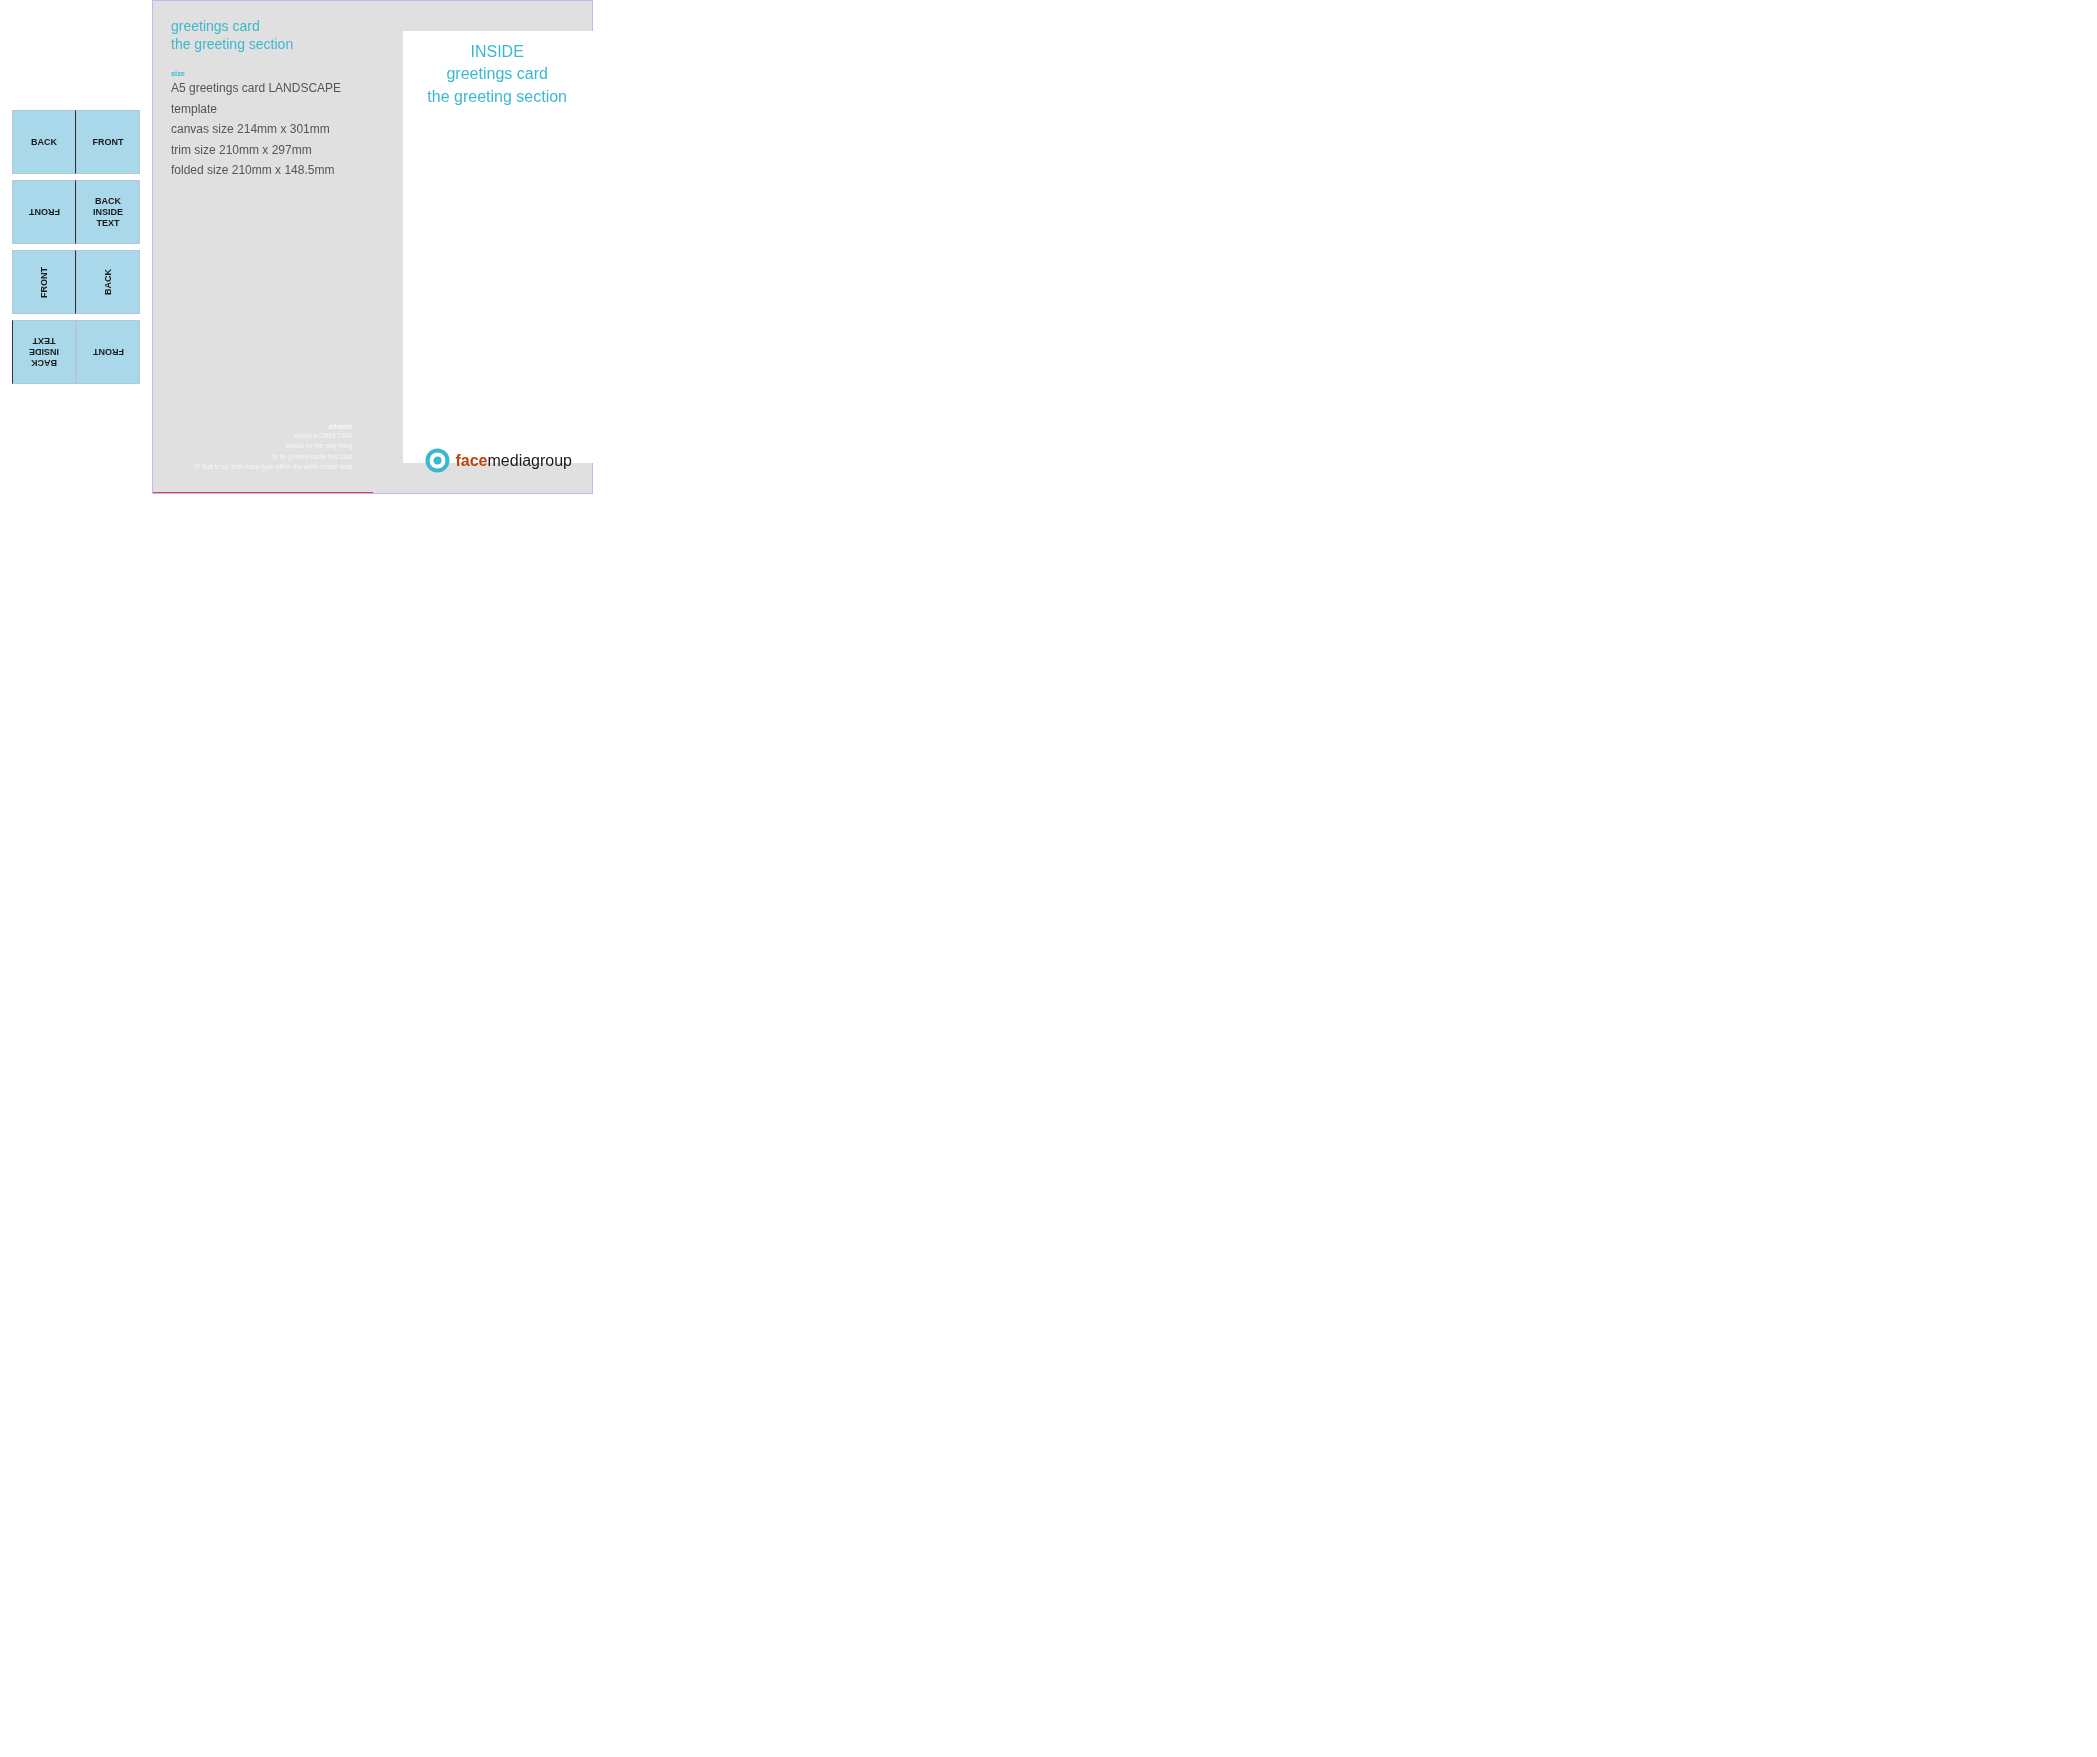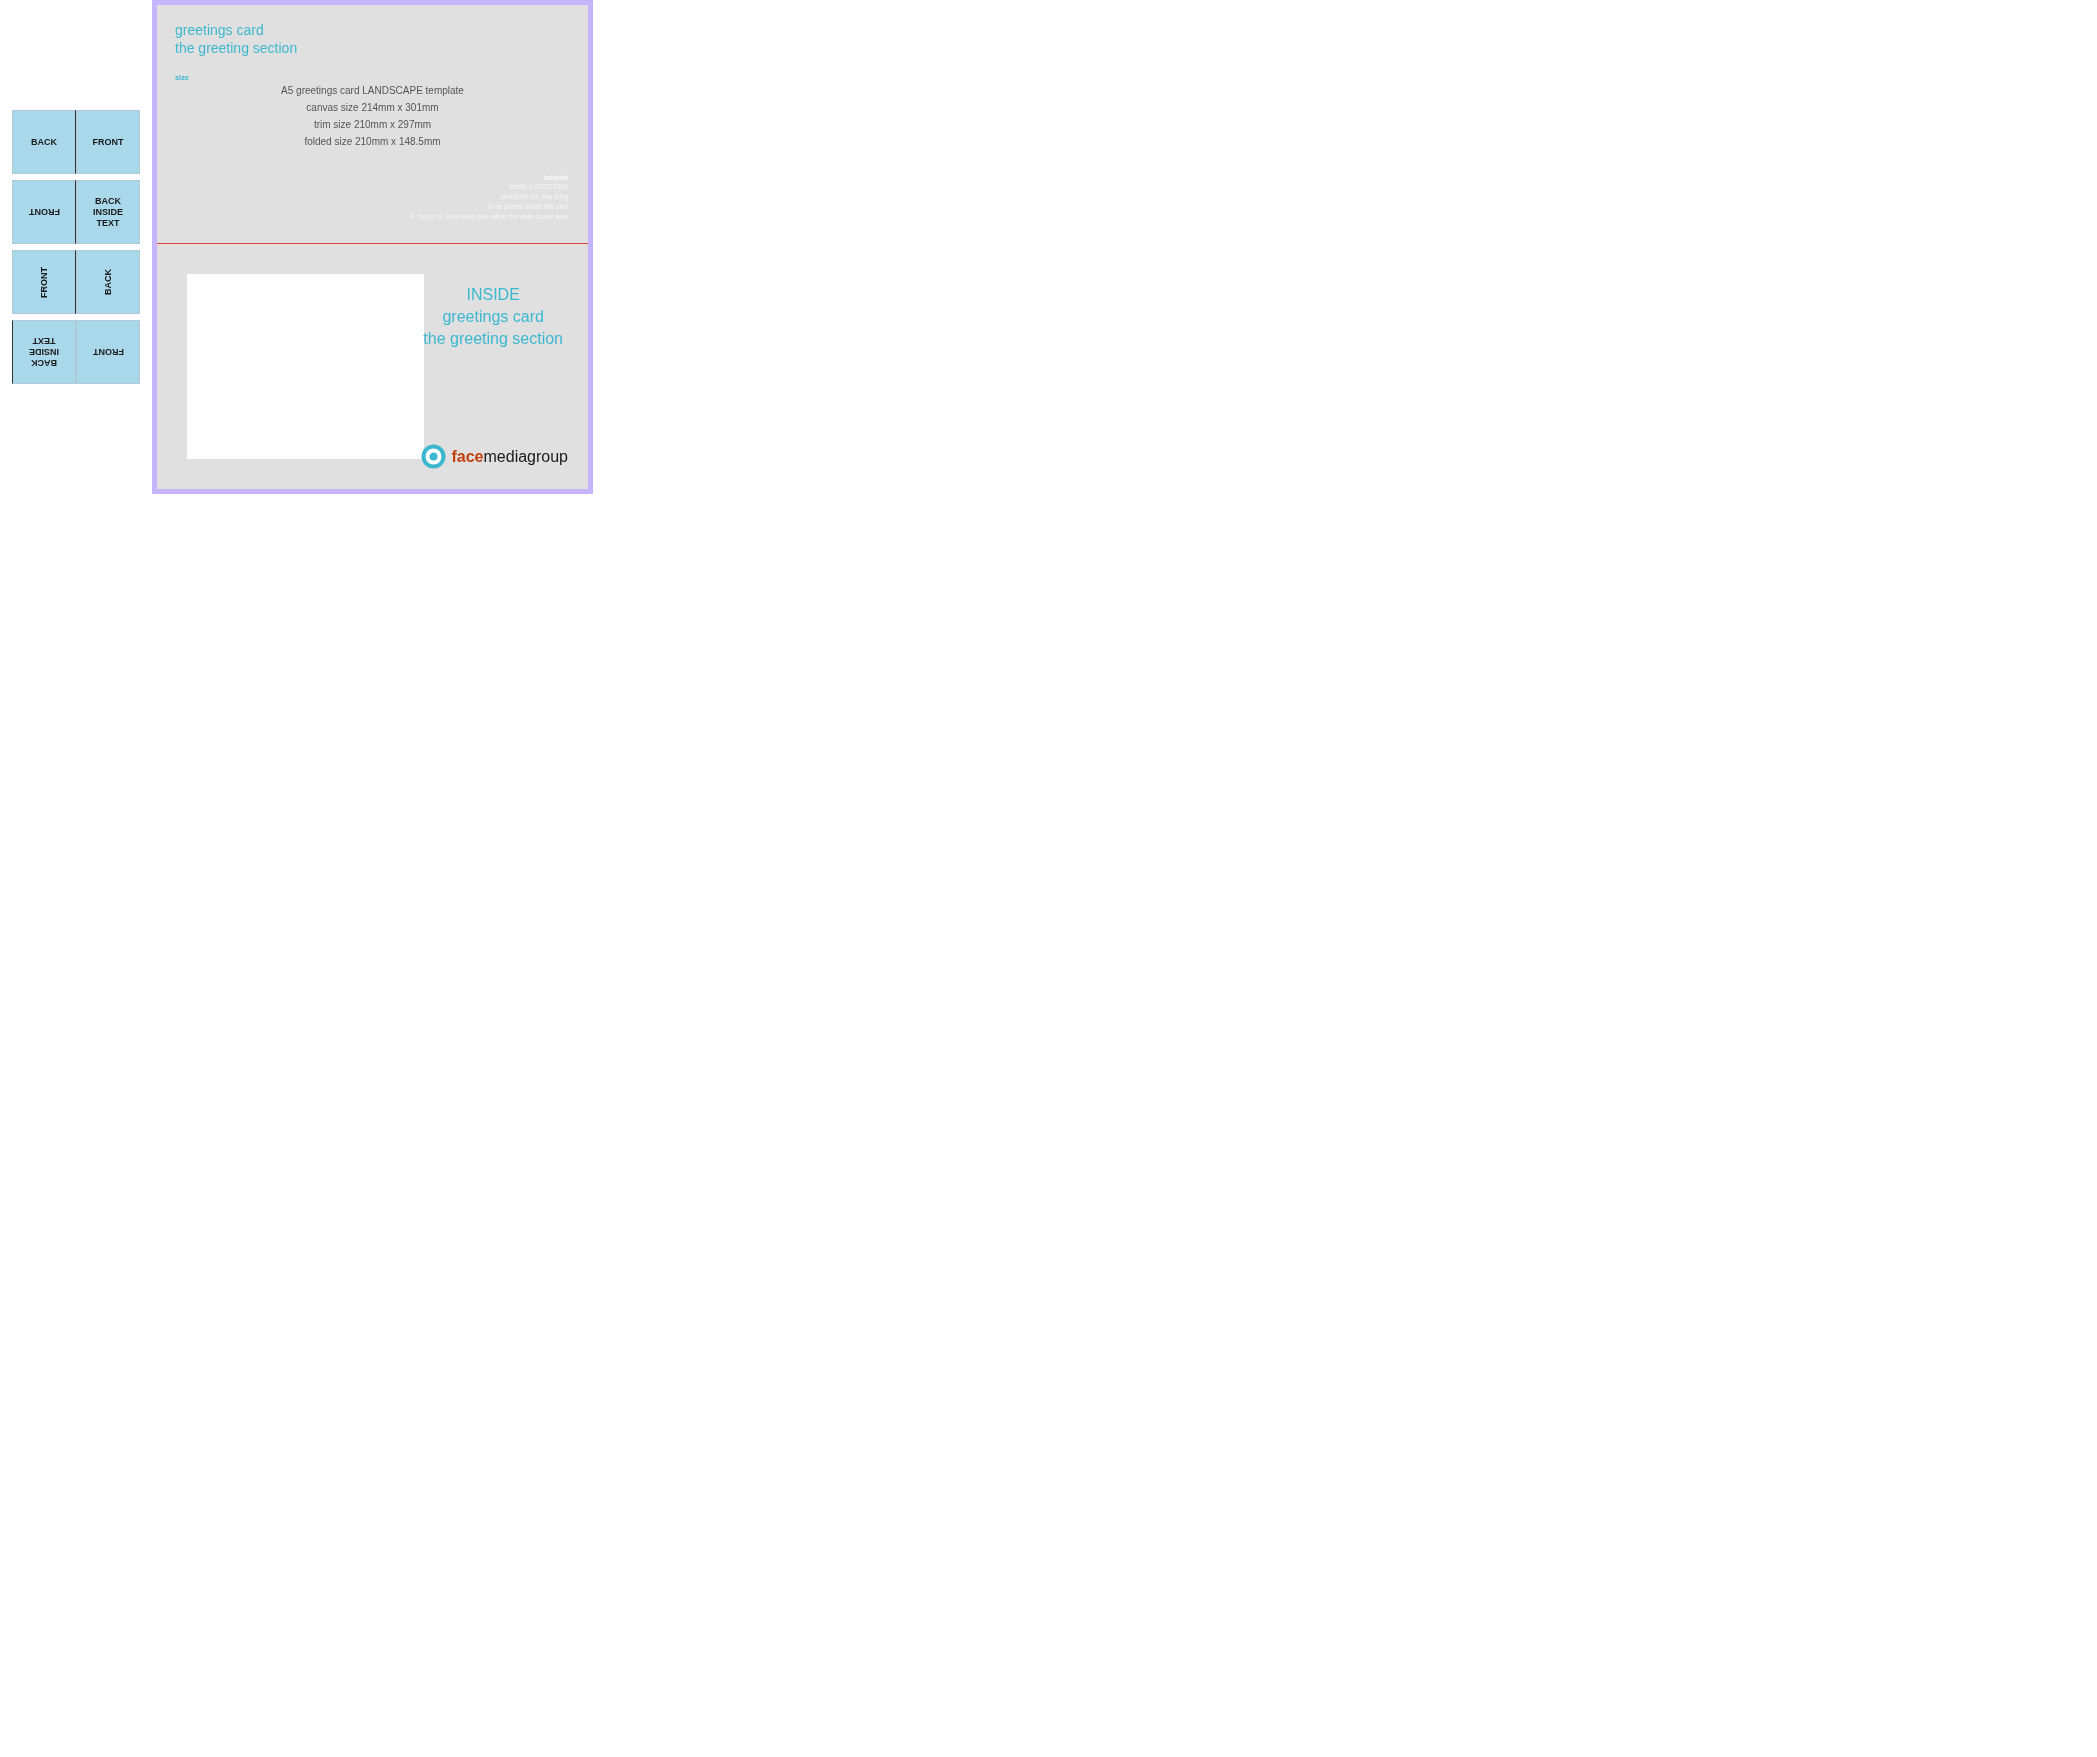--- a/index.html
+++ b/index.html
@@ -73,22 +73,22 @@
       flex-direction: column;
       align-items: center;
       justify-content: center;
       gap: 1px;
     }
 
     
     .right-panel {
       flex: 1;
       display: flex;
-      flex-direction: column;
-      border: 5px solid #c4b5fd;
+      flex-direction: row;
+      border: 1px solid #c4b5fd;
     }
 
     
     .top-section {
       flex: 1;
       background: #e0e0e0;
       padding: 16px 18px;
       position: relative;
       border-bottom: 1.5px solid #e04040;
       min-height: 218px;
@@ -109,24 +109,23 @@
       margin-top: 16px;
     }
 
     .size-label {
       font-size: 7.4px;
       font-weight: bold;
       color: #3bb8d0;
     }
 
     .size-text {
-      font-size: 10px;
+      font-size: 12px;
       color: #555;
       line-height: 1.7;
-      text-align: center;
     }
 
     .artwork-block {
       position: absolute;
       bottom: 20px;
       right: 20px;
       text-align: right;
     }
 
     .artwork-label {

